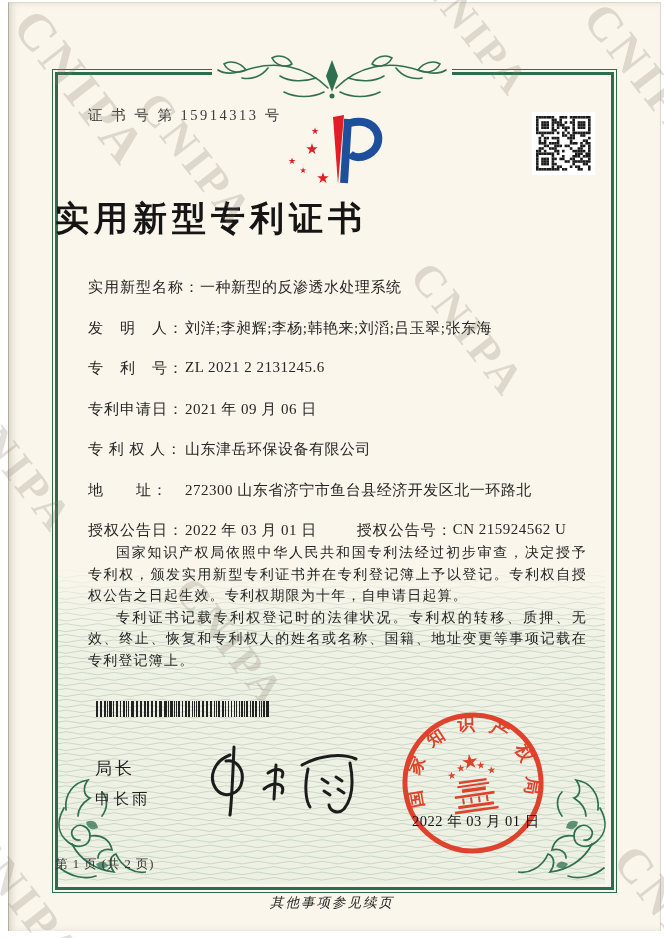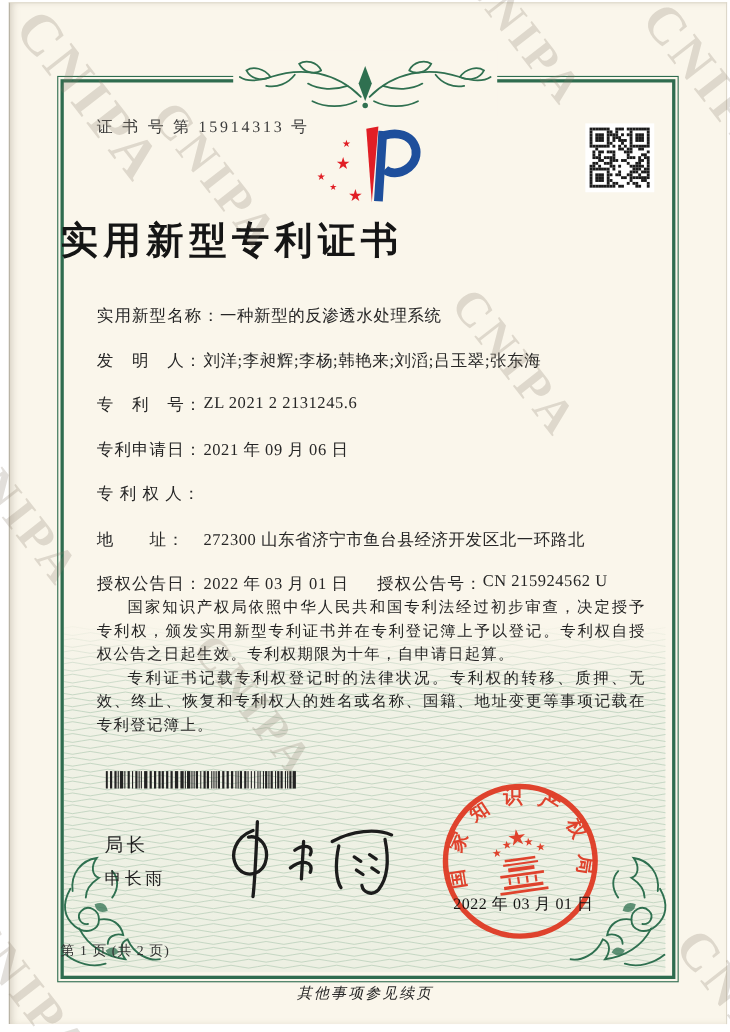--- a/index.html
+++ b/index.html
@@ -16,21 +16,21 @@
     transform:rotate(52deg);z-index:4;white-space:nowrap;font-family:"Liberation Serif",serif;}
   
   .certno{position:absolute;left:88px;top:106px;font-size:14.5px;letter-spacing:2.5px;color:#3a3a3a;z-index:3;}
   .title{position:absolute;left:55px;top:196px;width:553px;font-size:34px;
     font-weight:700;letter-spacing:5px;color:#151515;z-index:3;}
   
   .fields{position:absolute;left:88px;top:278px;width:505px;z-index:3;}
   .frow{position:absolute;left:0;display:flex;white-space:nowrap;font-size:15px;color:#262626;font-family:Liberation Serif, serif;}
   .flabel{display:inline-block;min-width:97px;letter-spacing:1px;}
   .fvalue{letter-spacing:.5px;}
-  .flabel2{margin-left:26px;letter-spacing:1px;}
+  .flabel2{margin-left:40px;letter-spacing:1px;}
   
   .paras{position:absolute;left:88px;top:542px;width:499px;z-index:3;}
   .paras p{margin:0;font-size:14px;line-height:21.5px;letter-spacing:1.2px;color:#242424;
     text-indent:2em;text-align:justify;}
   
   #barcode{position:absolute;left:96px;top:701px;z-index:3;}
   
   .sig-title{position:absolute;left:95px;top:757px;font-size:17px;letter-spacing:3px;color:#1f1f1f;
     font-family:"Liberation Sans","DejaVu Sans",sans-serif;z-index:3;}
   .sig-name{position:absolute;left:95px;top:789px;font-size:15.5px;letter-spacing:3px;color:#1f1f1f;
@@ -447,20 +447,21 @@
   <div class="frow" style="top:81px">
     <span class="flabel">专　利　号：</span>
     <span class="fvalue">ZL 2021 2 2131245.6</span>
   </div>
   <div class="frow" style="top:121.5px">
     <span class="flabel">专利申请日：</span>
     <span class="fvalue">2021 年 09 月 06 日</span>
   </div>
   <div class="frow" style="top:162px">
     <span class="flabel">专 利 权 人：</span>
+    <span class="fvalue">山东津岳环保设备有限公司</span>
   </div>
   <div class="frow" style="top:202.5px">
     <span class="flabel">地　　址：</span>
     <span class="fvalue">272300 山东省济宁市鱼台县经济开发区北一环路北</span>
   </div>
   <div class="frow" style="top:243px">
     <span class="flabel">授权公告日：</span>
     <span class="fvalue">2022 年 03 月 01 日</span>
     <span class="flabel2">授权公告号：</span>
     <span class="fvalue">CN 215924562 U</span>

